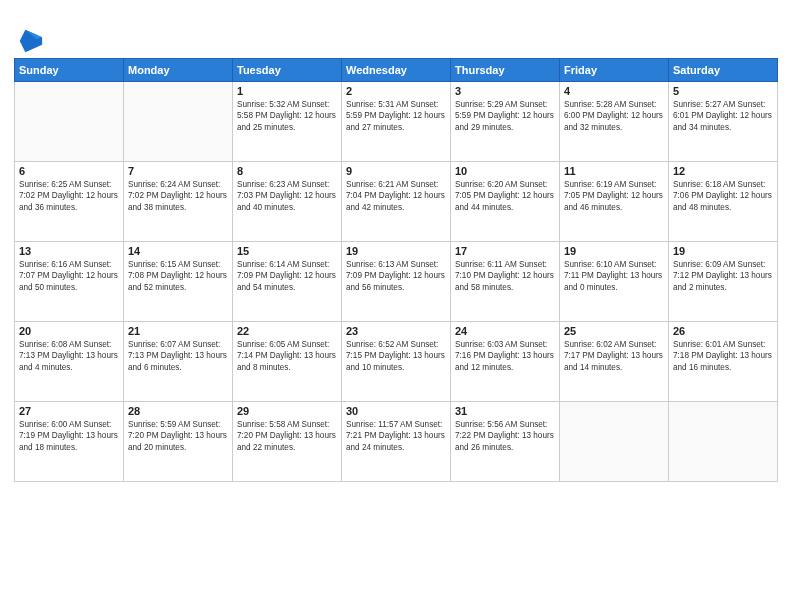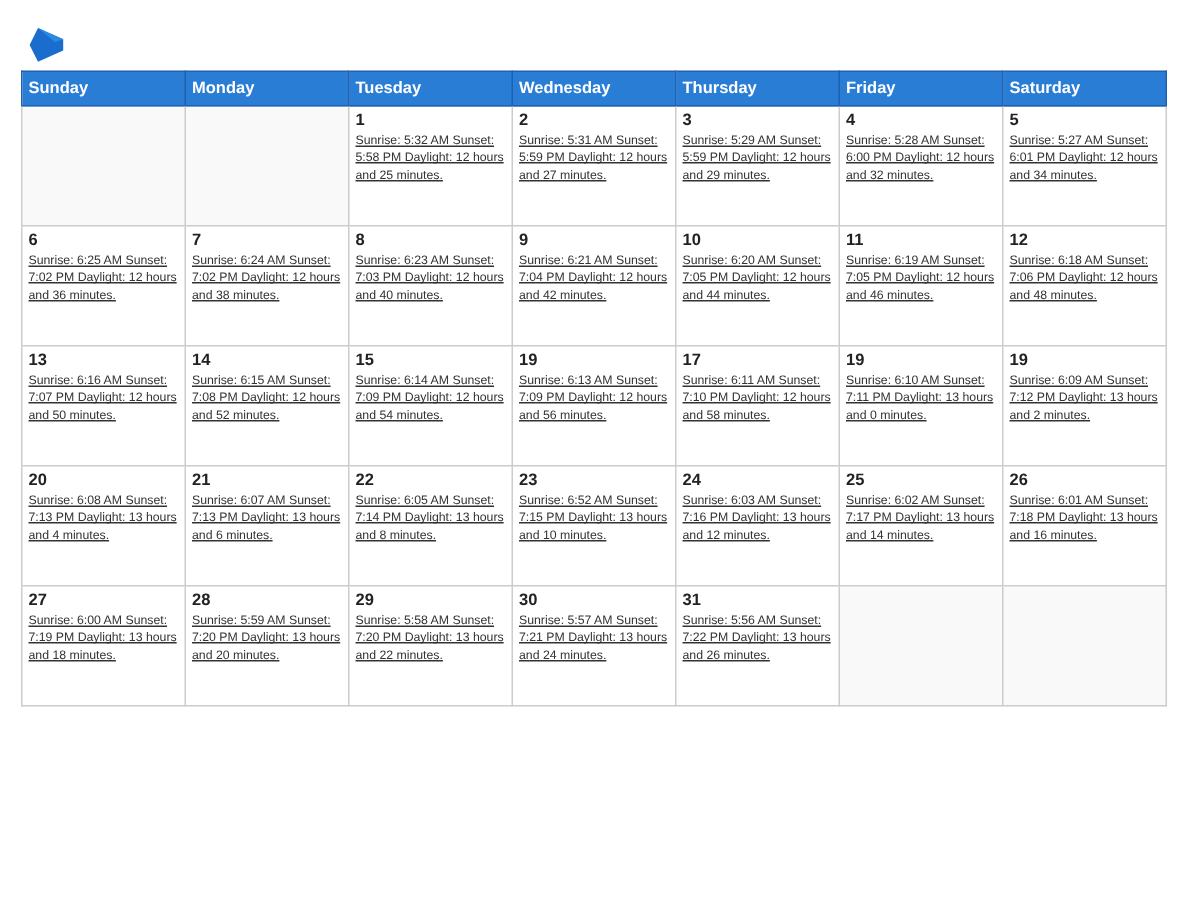--- a/index.html
+++ b/index.html
@@ -6,21 +6,21 @@
     body {
       width: 792px;
       height: 612px;
       background: #fff;
       font-family: Arial, sans-serif;
       overflow: hidden;
     }
     .page {
       width: 792px;
       height: 452px;
-      padding: 15px 14px 10px 14px;
+      padding: 26px 14px 10px 14px;
       display: flex;
       flex-direction: column;
     }
     .header {
       display: flex;
       align-items: flex-start;
       justify-content: space-between;
       margin-bottom: 4px;
     }
     .logo {
@@ -88,21 +88,20 @@
       font-size: 11px;
       font-weight: bold;
       color: #222;
       display: block;
       margin-bottom: 2px;
     }
     .cell-text {
       font-size: 8.2px;
       color: #333;
       line-height: 1.4;
-      text-decoration: underline;
     }
   </style>
 </head>
 <body>
 
 <div class="page">
   <div class="header">
     <div class="logo">
       <div>
         <div class="logo-text">
@@ -344,21 +343,21 @@
           </td>
           <td>
             <span class="day-num">29</span>
             <div class="cell-text">Sunrise: 5:58 AM
 Sunset: 7:20 PM
 Daylight: 13 hours
 and 22 minutes.</div>
           </td>
           <td>
             <span class="day-num">30</span>
-            <div class="cell-text">Sunrise: 5:57 AM
+            <div class="cell-text">Sunrise: 11:57 AM
 Sunset: 7:21 PM
 Daylight: 13 hours
 and 24 minutes.</div>
           </td>
           <td>
             <span class="day-num">31</span>
             <div class="cell-text">Sunrise: 5:56 AM
 Sunset: 7:22 PM
 Daylight: 13 hours
 and 26 minutes.</div>

